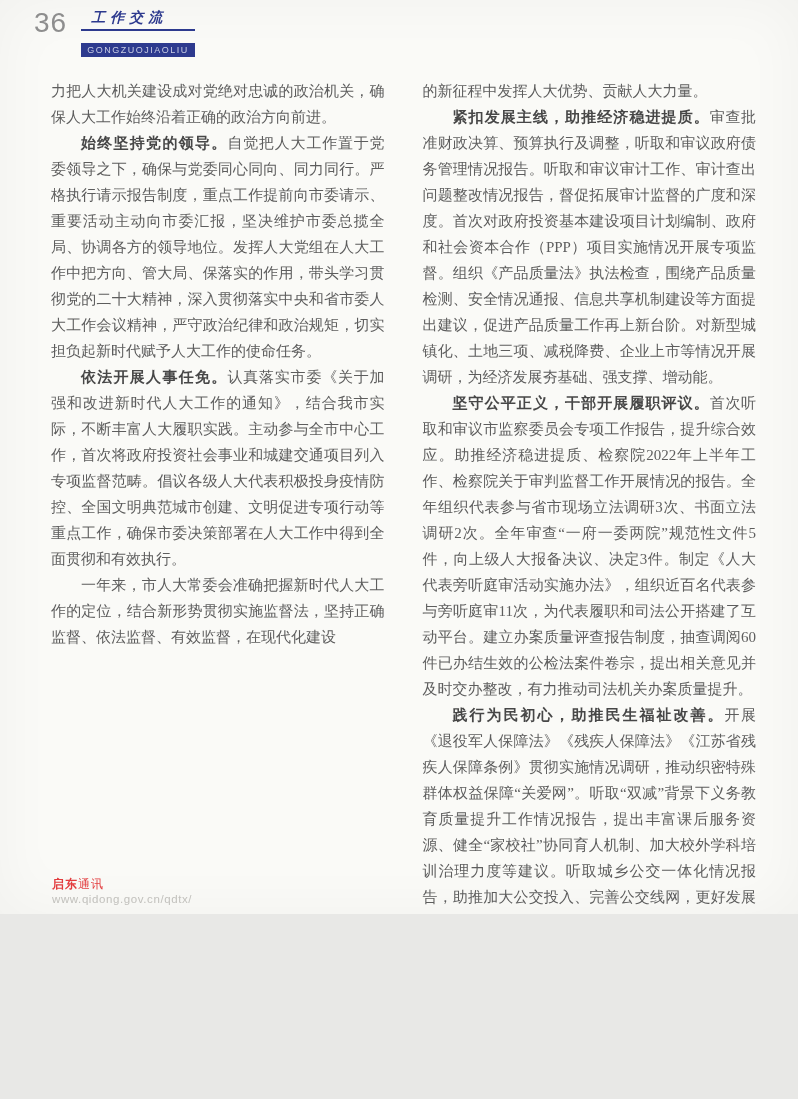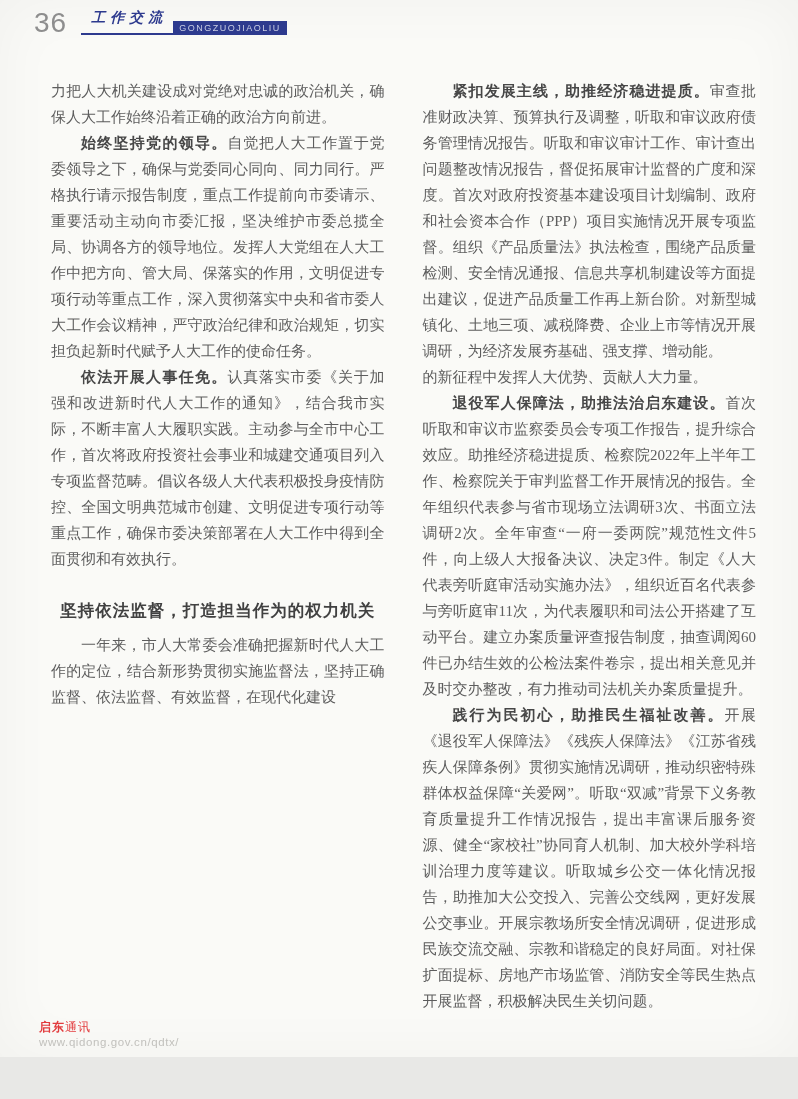--- a/index.html
+++ b/index.html
@@ -6,34 +6,34 @@
     --navy:#2d3a8e;
     --red:#e23b3d;
     --body-text:#5d5d5d;
     --lead-text:#474747;
     --paper:#fafaf7;
   }
   *{margin:0;padding:0;box-sizing:border-box;}
   html,body{width:798px;}
   body{font-family:"Liberation Serif","DejaVu Serif",serif;background:#e8e8e6;}
   .page{
-    position:relative;width:798px;height:1057px;overflow:hidden;
+    position:relative;width:798px;height:914px;overflow:hidden;
     background:var(--paper);
     box-shadow:inset 0 0 60px rgba(0,0,0,0.04);
   }
   
   .header{
     position:absolute;top:8px;left:34px;
     display:flex;align-items:flex-start;
   }
   .page-number{
     font-family:"Liberation Sans","DejaVu Sans",sans-serif;
     font-size:28px;line-height:30px;color:#8e8e8e;letter-spacing:1px;
   }
-  .header-tab{margin-left:14px;margin-top:1px;display:flex;flex-direction:row;text-align:center;}
+  .header-tab{margin-left:14px;margin-top:1px;display:flex;flex-direction:column;}
   .column-title{
     font-family:"Liberation Serif","DejaVu Serif",serif;
     font-style:italic;font-weight:bold;
     font-size:14px;color:var(--navy);letter-spacing:5px;
     padding:0 6px 2px 10px;
     border-bottom:2px solid var(--navy);
     white-space:nowrap;
   }
   .column-title-pinyin{
     margin-top:12px;
@@ -63,21 +63,21 @@
     letter-spacing:0.5px;
   }
   .section-heading{
     font-family:"Liberation Sans","DejaVu Sans",sans-serif;
     font-size:16.5px;font-weight:bold;color:#414141;
     text-align:center;letter-spacing:1px;
     margin:26px 0 10px 0;line-height:24px;
   }
   
   .footer{
-    position:absolute;left:39px;bottom:7px;
+    position:absolute;left:52px;bottom:7px;
     line-height:15px;
   }
   .footer-brand{font-size:12px;letter-spacing:1px;}
   .footer-brand .brand-bold{color:var(--red);font-weight:bold;font-family:"Liberation Sans","DejaVu Sans",sans-serif;}
   .footer-brand .brand-light{color:var(--red);font-family:"Liberation Sans","DejaVu Sans",sans-serif;}
   .footer-url{
     font-family:"Liberation Sans","DejaVu Sans",sans-serif;
     font-size:11.5px;color:#c2c1bd;letter-spacing:0.6px;
   }
 </style>
@@ -91,30 +91,29 @@
     <div class="header-tab">
       <div class="column-title">工作交流</div>
       <div class="column-title-pinyin">GONGZUOJIAOLIU</div>
     </div>
   </div>
 
   <div class="content">
 
     <div class="col">
       <p class="para noindent"><span class="lead"></span><span>力把人大机关建设成对党绝对忠诚的政治机关，确保人大工作始终沿着正确的政治方向前进。</span></p>
-      <p class="para"><span class="lead">始终坚持党的领导。</span><span>自觉把人大工作置于党委领导之下，确保与党委同心同向、同力同行。严格执行请示报告制度，重点工作提前向市委请示、重要活动主动向市委汇报，坚决维护市委总揽全局、协调各方的领导地位。发挥人大党组在人大工作中把方向、管大局、保落实的作用，文明促进专项行动等重点工作，深入贯彻落实中央和省市委人大工作会议精神，严守政治纪律和政治规矩，切实担负起新时代赋予人大工作的使命任务。</span></p>
+      <p class="para"><span class="lead">始终坚持党的领导。</span><span>自觉把人大工作置于党委领导之下，确保与党委同心同向、同力同行。严格执行请示报告制度，重点工作提前向市委请示、重要活动主动向市委汇报，坚决维护市委总揽全局、协调各方的领导地位。发挥人大党组在人大工作中把方向、管大局、保落实的作用，带头学习贯彻党的二十大精神，深入贯彻落实中央和省市委人大工作会议精神，严守政治纪律和政治规矩，切实担负起新时代赋予人大工作的使命任务。</span></p>
       <p class="para"><span class="lead">依法开展人事任免。</span><span>认真落实市委《关于加强和改进新时代人大工作的通知》，结合我市实际，不断丰富人大履职实践。主动参与全市中心工作，首次将政府投资社会事业和城建交通项目列入专项监督范畴。倡议各级人大代表积极投身疫情防控、全国文明典范城市创建、文明促进专项行动等重点工作，确保市委决策部署在人大工作中得到全面贯彻和有效执行。</span></p>
-      <h2 class="section-heading">坚持依法监督，打造担当作为的权力机关</h2>
       <p class="para"><span class="lead"></span><span>一年来，市人大常委会准确把握新时代人大工作的定位，结合新形势贯彻实施监督法，坚持正确监督、依法监督、有效监督，在现代化建设</span></p>
     </div>
 
     <div class="col">
+      <p class="para noindent"><span class="lead"></span><span>的新征程中发挥人大优势、贡献人大力量。</span></p>
       <p class="para"><span class="lead">紧扣发展主线，助推经济稳进提质。</span><span>审查批准财政决算、预算执行及调整，听取和审议政府债务管理情况报告。听取和审议审计工作、审计查出问题整改情况报告，督促拓展审计监督的广度和深度。首次对政府投资基本建设项目计划编制、政府和社会资本合作（PPP）项目实施情况开展专项监督。组织《产品质量法》执法检查，围绕产品质量检测、安全情况通报、信息共享机制建设等方面提出建议，促进产品质量工作再上新台阶。对新型城镇化、土地三项、减税降费、企业上市等情况开展调研，为经济发展夯基础、强支撑、增动能。</span></p>
-      <p class="para noindent"><span class="lead"></span><span>的新征程中发挥人大优势、贡献人大力量。</span></p>
-      <p class="para"><span class="lead">退役军人保障法，助推法治启东建设。</span><span>首次听取和审议市监察委员会专项工作报告，提升综合效应。助推经济稳进提质、检察院2022年上半年工作、检察院关于审判监督工作开展情况的报告。全年组织代表参与省市现场立法调研3次、书面立法调研2次。全年审查“一府一委两院”规范性文件5件，向上级人大报备决议、决定3件。制定《人大代表旁听庭审活动实施办法》，组织近百名代表参与旁听庭审11次，为代表履职和司法公开搭建了互动平台。建立办案质量评查报告制度，抽查调阅60件已办结生效的公检法案件卷宗，提出相关意见并及时交办整改，有力推动司法机关办案质量提升。</span></p>
+      <p class="para"><span class="lead">坚守公平正义，干部开展履职评议。</span><span>首次听取和审议市监察委员会专项工作报告，提升综合效应。助推经济稳进提质、检察院2022年上半年工作、检察院关于审判监督工作开展情况的报告。全年组织代表参与省市现场立法调研3次、书面立法调研2次。全年审查“一府一委两院”规范性文件5件，向上级人大报备决议、决定3件。制定《人大代表旁听庭审活动实施办法》，组织近百名代表参与旁听庭审11次，为代表履职和司法公开搭建了互动平台。建立办案质量评查报告制度，抽查调阅60件已办结生效的公检法案件卷宗，提出相关意见并及时交办整改，有力推动司法机关办案质量提升。</span></p>
       <p class="para"><span class="lead">践行为民初心，助推民生福祉改善。</span><span>开展《退役军人保障法》《残疾人保障法》《江苏省残疾人保障条例》贯彻实施情况调研，推动织密特殊群体权益保障“关爱网”。听取“双减”背景下义务教育质量提升工作情况报告，提出丰富课后服务资源、健全“家校社”协同育人机制、加大校外学科培训治理力度等建议。听取城乡公交一体化情况报告，助推加大公交投入、完善公交线网，更好发展公交事业。开展宗教场所安全情况调研，促进形成民族交流交融、宗教和谐稳定的良好局面。对社保扩面提标、房地产市场监管、消防安全等民生热点开展监督，积极解决民生关切问题。</span></p>
     </div>
 
   </div>
 
   <div class="footer">
     <div class="footer-brand"><span class="brand-bold">启东</span><span class="brand-light">通讯</span></div>
     <div class="footer-url">www.qidong.gov.cn/qdtx/</div>
   </div>
 

